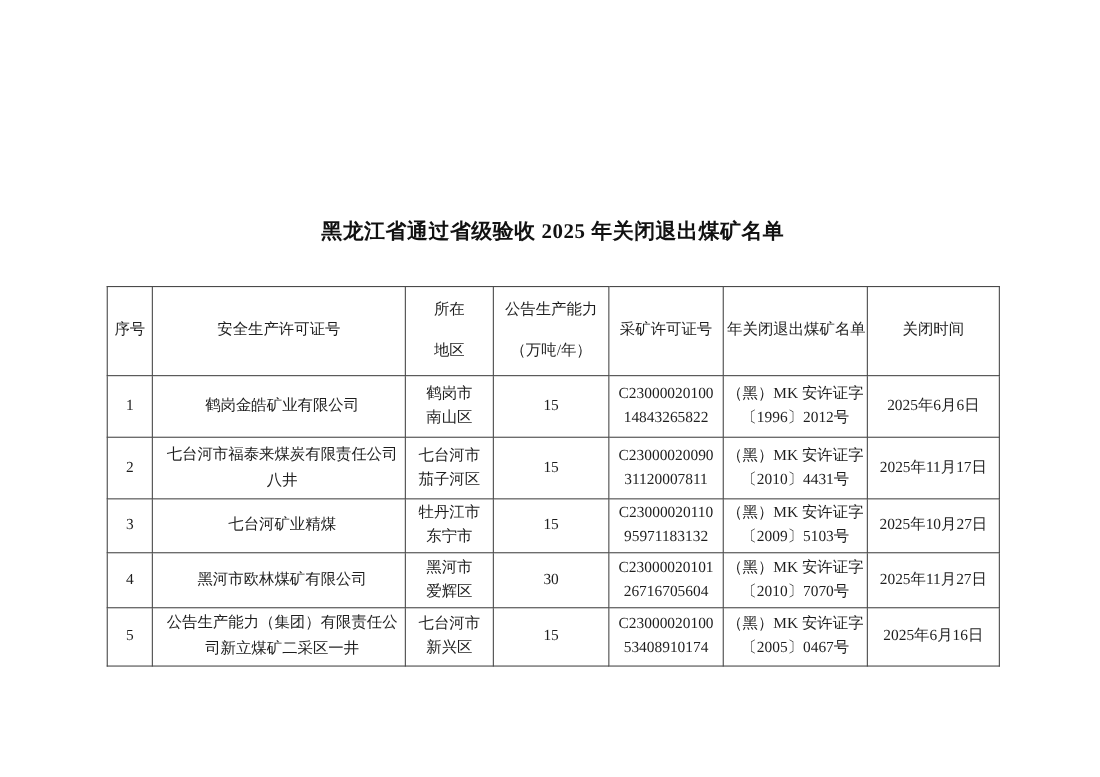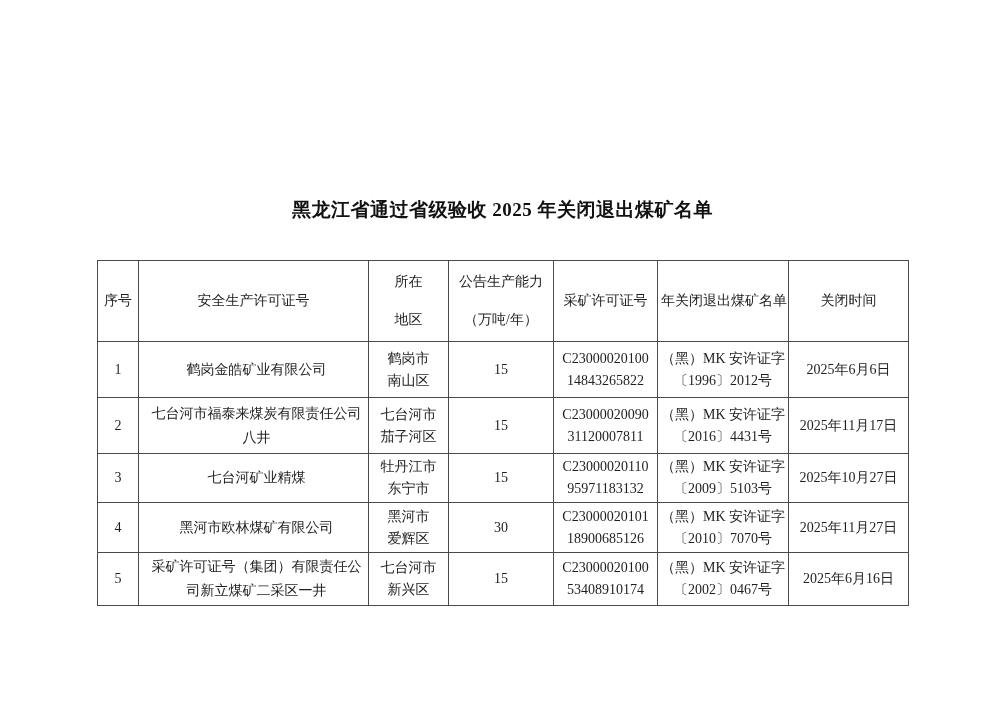--- a/index.html
+++ b/index.html
@@ -122,21 +122,21 @@
           <div>七台河市</div>
           <div>茄子河区</div>
         </td>
         <td>15</td>
         <td>
           <div class="nowrap">C23000020090</div>
           <div class="nowrap">31120007811</div>
         </td>
         <td>
           <div class="nowrap">（黑）MK 安许证字</div>
-          <div class="nowrap">〔2016〕4431号</div>
+          <div class="nowrap">〔2010〕4431号</div>
         </td>
         <td class="nowrap">2025年11月17日</td>
       </tr>
 
       <tr class="h-r3">
         <td>3</td>
         <td class="cell-left">七台河矿业精煤</td>
         <td>
           <div>牡丹江市</div>
           <div>东宁市</div>
@@ -156,43 +156,43 @@
       <tr class="h-r4">
         <td>4</td>
         <td class="cell-left">黑河市欧林煤矿有限公司</td>
         <td>
           <div>黑河市</div>
           <div>爱辉区</div>
         </td>
         <td>30</td>
         <td>
           <div class="nowrap">C23000020101</div>
-          <div class="nowrap">18900685126</div>
+          <div class="nowrap">26716705604</div>
         </td>
         <td>
           <div class="nowrap">（黑）MK 安许证字</div>
           <div class="nowrap">〔2010〕7070号</div>
         </td>
         <td class="nowrap">2025年11月27日</td>
       </tr>
 
       <tr class="h-r5">
         <td>5</td>
-        <td class="cell-left">采矿许可证号（集团）有限责任公司新立煤矿二采区一井</td>
+        <td class="cell-left">公告生产能力（集团）有限责任公司新立煤矿二采区一井</td>
         <td>
           <div>七台河市</div>
           <div>新兴区</div>
         </td>
         <td>15</td>
         <td>
           <div class="nowrap">C23000020100</div>
           <div class="nowrap">53408910174</div>
         </td>
         <td>
           <div class="nowrap">（黑）MK 安许证字</div>
-          <div class="nowrap">〔2002〕0467号</div>
+          <div class="nowrap">〔2005〕0467号</div>
         </td>
         <td class="nowrap">2025年6月16日</td>
       </tr>
     </tbody>
   </table>
 
 </div>
 
 </body></html>

